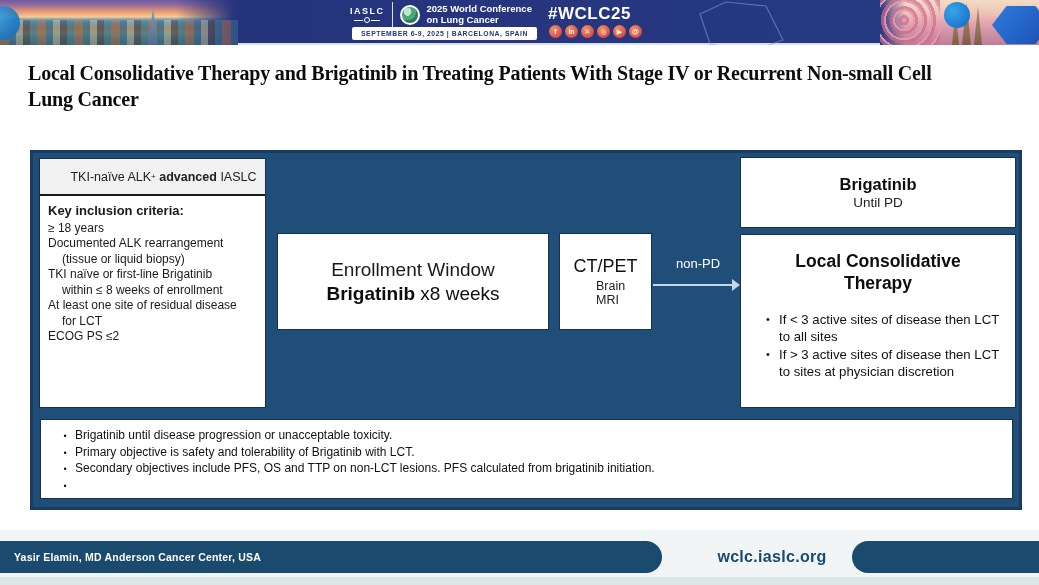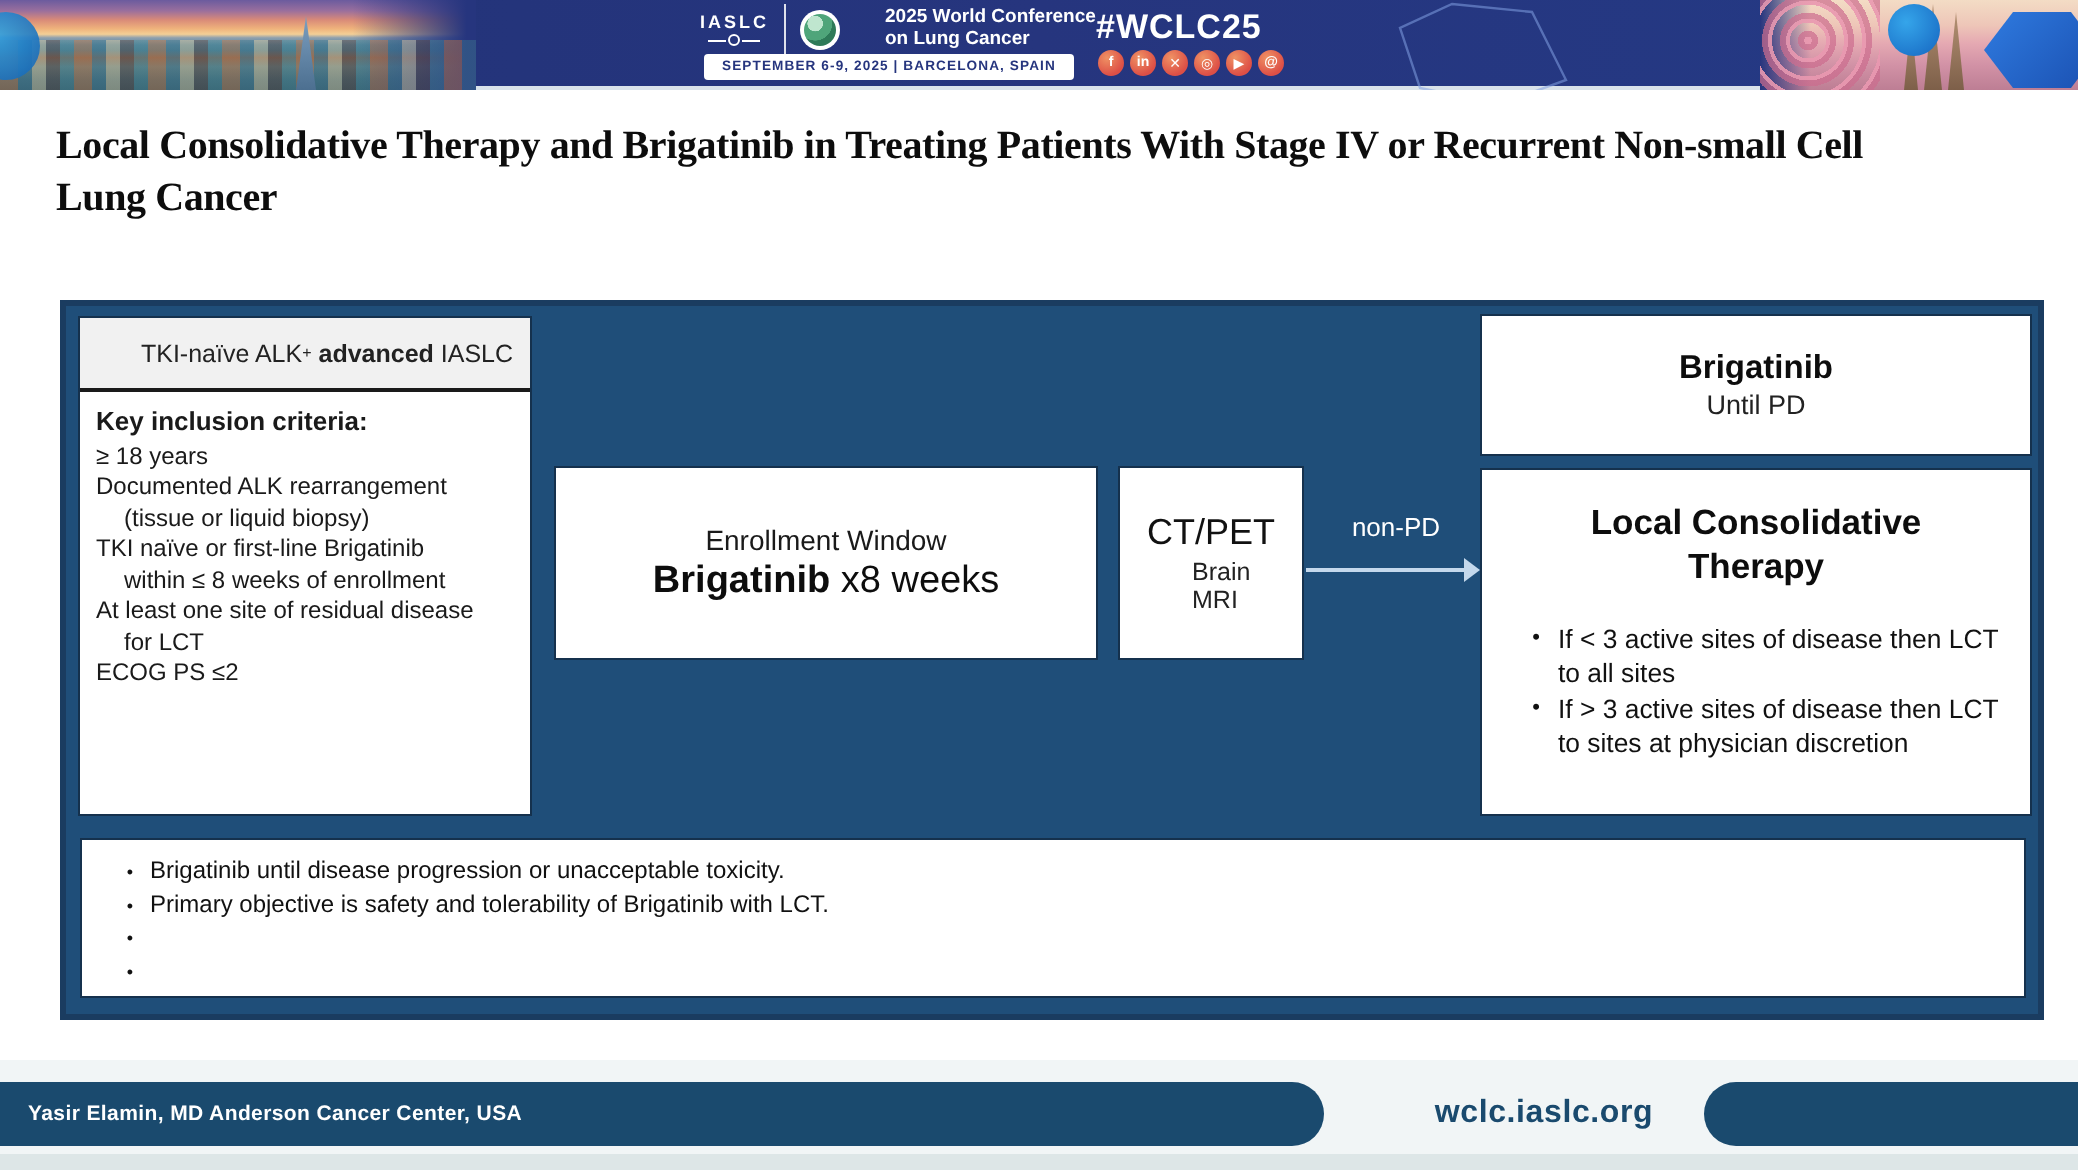--- a/index.html
+++ b/index.html
@@ -44,21 +44,21 @@
   .logo-row { position:absolute; left:350px; top:4px; height:21px; display:flex; align-items:center; gap:7px; color:#fff; }
   .iaslc-block { display:flex; flex-direction:column; align-items:center; gap:1px; }
   .iaslc-word { font-size:9px; font-weight:bold; letter-spacing:1.5px; }
   .iaslc-mark { display:flex; align-items:center; gap:1px; }
   .iaslc-mark .bar { width:9px; height:1px; background:#fff; }
   .iaslc-mark .ring { width:6px; height:6px; border:1px solid #fff; border-radius:50%; }
   .logo-sep { width:1px; height:26px; background:rgba(255,255,255,.85); }
   .globe-logo { width:20px; height:20px; border-radius:50%; background:#ffffff; display:flex; align-items:center; justify-content:center; }
   .globe-inner { width:16px; height:16px; border-radius:50%;
       background:radial-gradient(circle at 35% 30%,#bfe6cf 0 25%,#4fa57a 26% 55%,#2e7a58 56% 100%); }
-  .conf-title { font-size:9.5px; font-weight:bold; line-height:1.06;margin-left:16px; }
+  .conf-title { font-size:9.5px; font-weight:bold; line-height:1.06; }
   .date-box { position:absolute; left:352px; top:27px; height:13px; padding:2px 9px;
       background:#ffffff; border-radius:2px; color:#26357E; font-size:6.8px; font-weight:bold;
       letter-spacing:.55px; display:flex; align-items:center; white-space:nowrap; }
   .hashtag { position:absolute; left:548px; top:4px; color:#ffffff; font-weight:bold; font-size:17px; letter-spacing:.5px; }
   .social-row { position:absolute; left:549px; top:25px; display:flex; gap:3px; }
   .social-icon { width:13px; height:13px; border-radius:50%;
       background:radial-gradient(circle at 35% 30%,#ef9264,#dd4f46 70%);
       color:#fff; font-size:7px; font-weight:bold; display:flex; align-items:center; justify-content:center; }
 
   
@@ -73,21 +73,21 @@
   .elig { left:6px; top:5px; width:227px; height:250px; }
   .elig-header { height:37px; background:#f1f1f1; border-bottom:2px solid #1a1a1a;
       display:flex; align-items:center; justify-content:center; font-size:12.5px; color:#222; gap:0; white-space:pre;padding-left:22px; }
   .elig-header sup { font-size:8px; }
   .elig-body { padding:7px 8px 0 8px; font-size:12px; line-height:15.5px; color:#1a1a1a; }
   .crit-title { font-size:13px; font-weight:bold; margin-bottom:2px; }
   .crit-line.indent { padding-left:14px; }
 
   .enroll { left:244px; top:80px; width:272px; height:97px;
       display:flex; flex-direction:column; align-items:center; justify-content:center; gap:2px; }
-  .enroll-l1 { font-size:14px; color:#1a1a1a; }
+  .enroll-l1 { font-size:19px; color:#1a1a1a; }
   .enroll-l2 { font-size:19px; color:#0d0d0d; }
   .enroll-l2 .bold { font-weight:bold; }
 
   .ctpet { left:526px; top:80px; width:93px; height:97px;
       display:flex; flex-direction:column; align-items:center; justify-content:center; gap:2px; }
   .ctpet-l1 { font-size:18px; color:#111; }
   .ctpet-l2 { font-size:12.5px; color:#222;margin-left:36px; }
 
   .nonpd-label { position:absolute; left:622px; top:103px; width:86px; text-align:center;
       color:#ffffff; font-size:13px; }
@@ -230,20 +230,21 @@
       <div class="note-line">
           <span class="dot">•</span>
           <span>Brigatinib until disease progression or unacceptable toxicity.</span>
         </div>
       <div class="note-line">
           <span class="dot">•</span>
           <span>Primary objective is safety and tolerability of Brigatinib with LCT.</span>
         </div>
       <div class="note-line">
           <span class="dot">•</span>
+          <span>Secondary objectives include PFS, OS and TTP on non-LCT lesions. PFS calculated from brigatinib initiation.</span>
         </div>
       <div class="note-line">
           <span class="dot">•</span>
         </div>
     </div>
   </div>
 
   <div class="footer-band"></div>
   <div class="footer-strip"></div>
   <div class="footer-bar-left">

